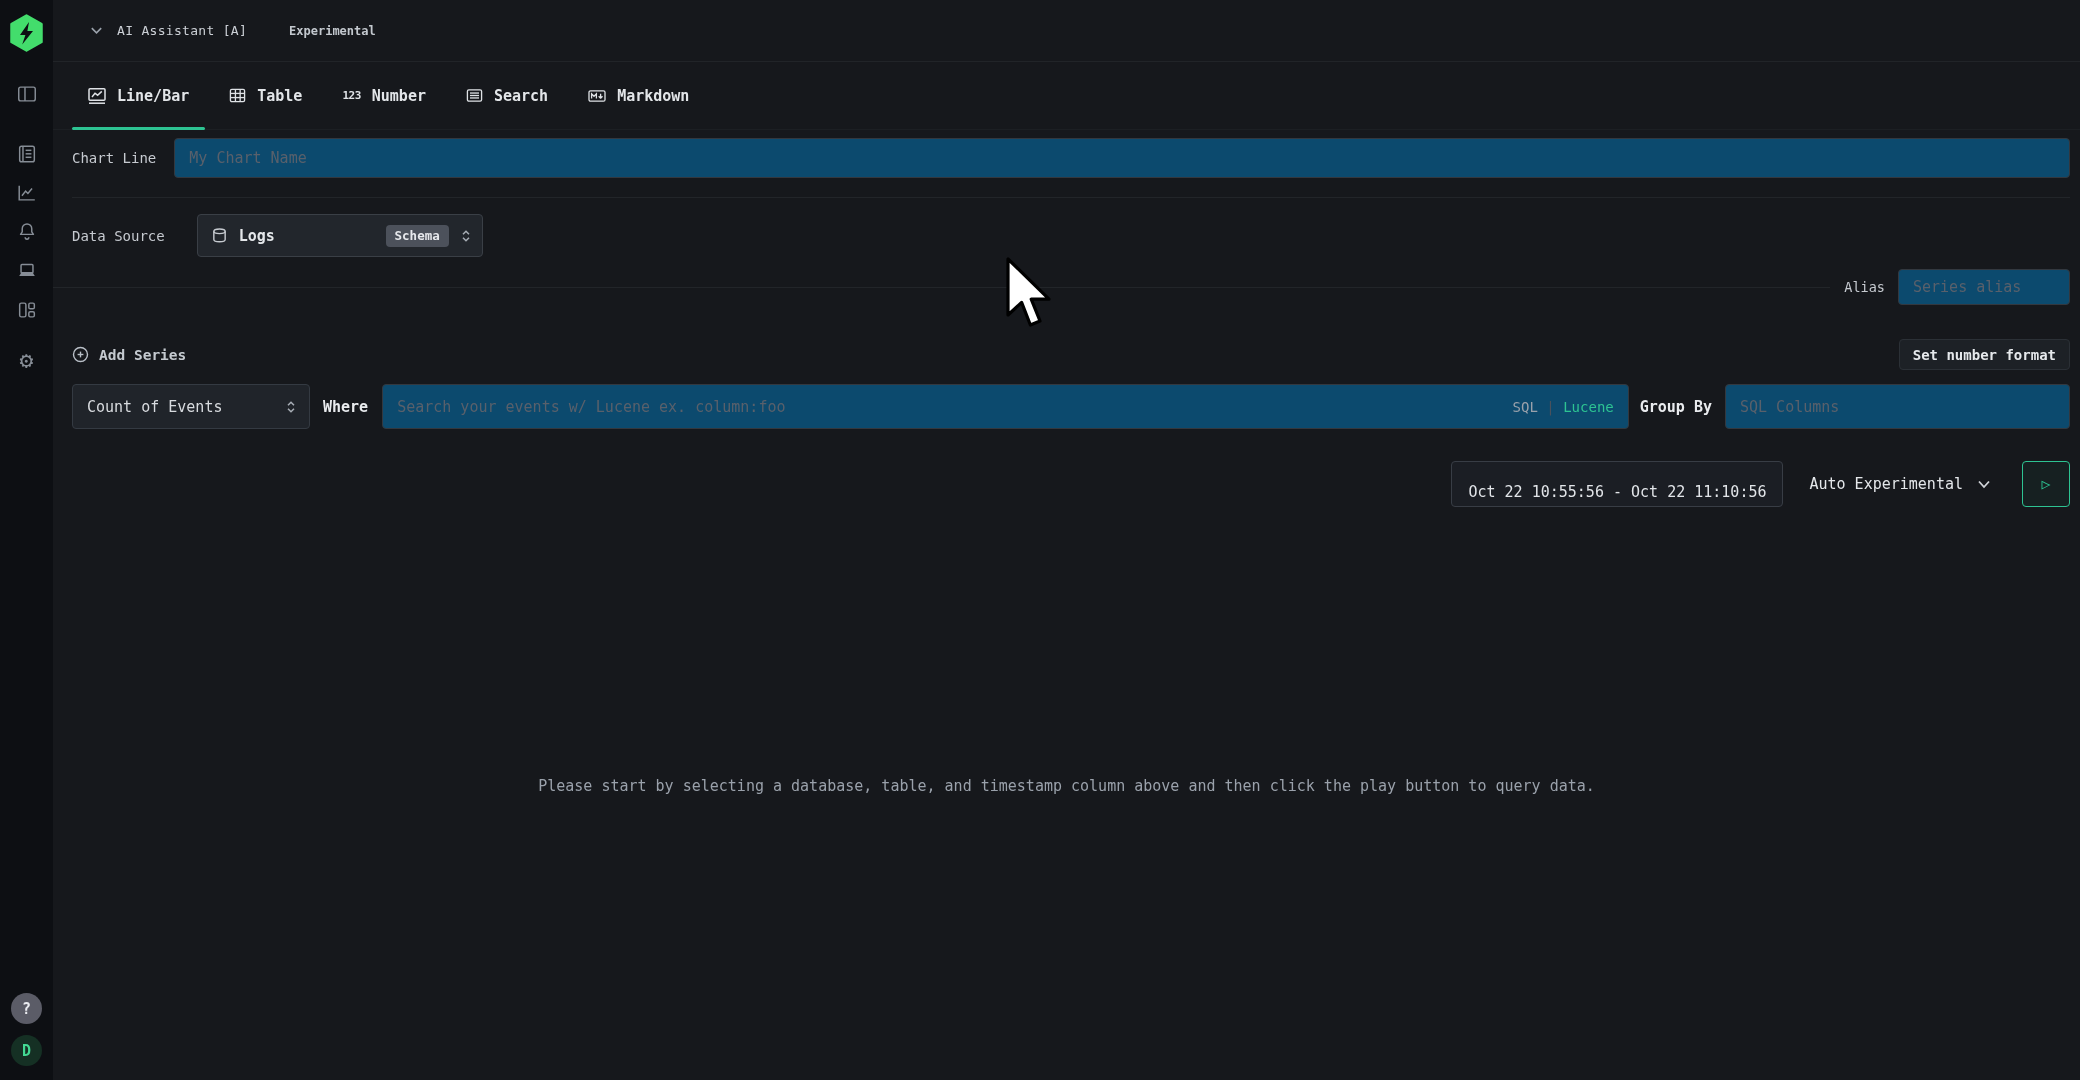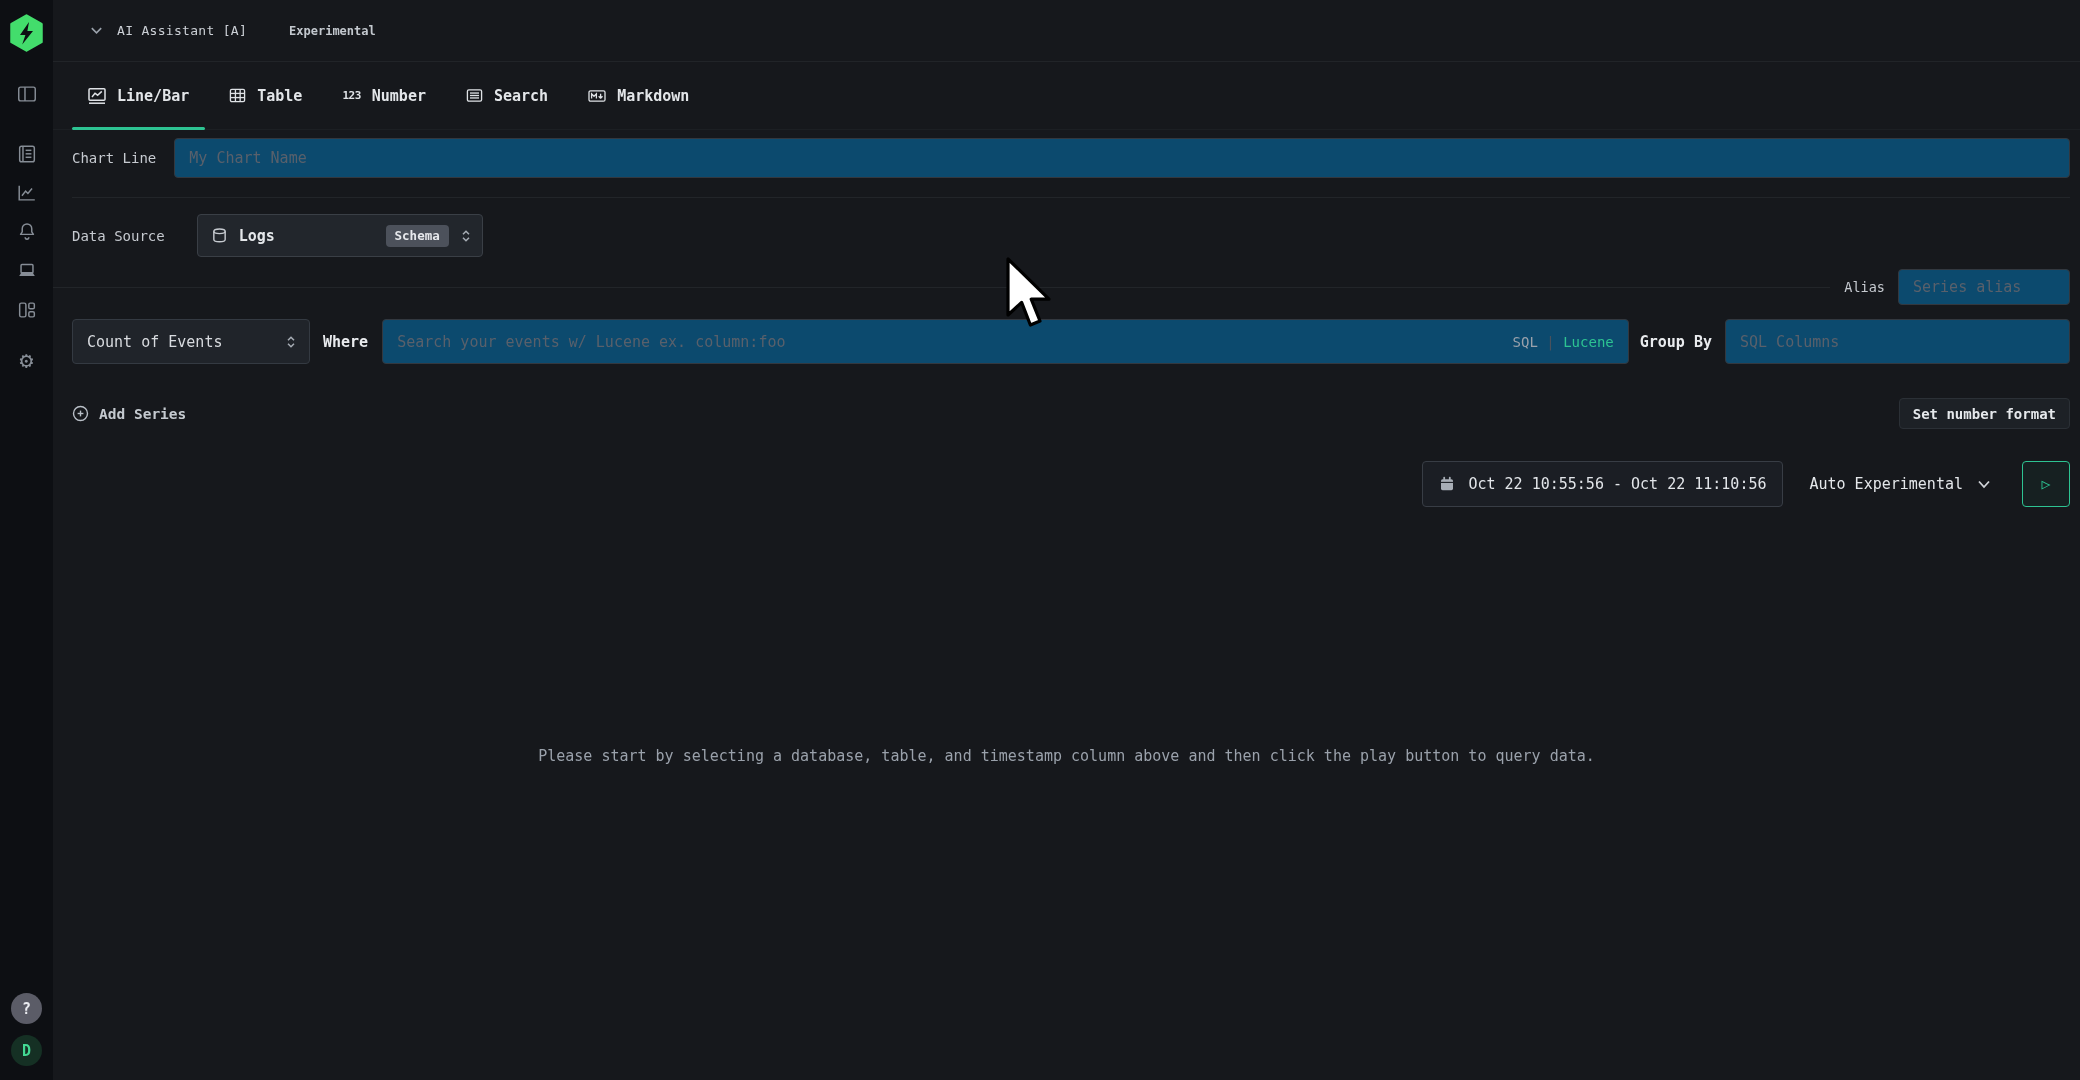--- a/index.html
+++ b/index.html
@@ -118,34 +118,34 @@
   .add-series svg { display:block; color:#b9bfc7; }
   .btn-number-format {
     height:31px; padding: 0 13px; background:#1d2126; border:1px solid #2b3036;
     border-radius:4px; color:#e6e9ec; font-family:inherit; font-size:14px; font-weight:700;
     cursor:pointer;
   }
   
   .daterow { margin-top: 32px; height: 46px; justify-content:flex-end; }
   .date-btn {
     height:46px; background:#1b1e24; border:1px solid #383d45; border-radius:4px;
-    display:flex; align-items:center; gap:13px; padding: 8px 16px; cursor:pointer;
+    display:flex; align-items:center; gap:13px; padding: 8px 16px; cursor:pointer;flex-direction:column;
   }
   .date-text { font-size: 15px; color:#e2e5e9; }
   .granularity { display:flex; align-items:center; gap:13px; margin-left:26px; cursor:pointer; }
   .granularity-text { font-size: 15px; color:#e4e7ea; }
   .granularity .chev { color:#d0d4d9; display:flex; }
   .play-btn {
     width:48px; height:46px; margin-left:30px;
     border:1px solid #2dc392; border-radius:4px; background:rgba(45,195,146,0.05);
     color:#2dc392; font-size:15px; display:flex; align-items:center; justify-content:center;
     cursor:pointer; font-family:inherit;
   }
   .empty-msg {
-    position:absolute; top:617px; left:0; right:0;
+    position:absolute; top:647px; left:0; right:0;
     text-align:center; font-size:15px; color:#9aa1ab;
   }
   .cursor { position:absolute; left:1002px; top:256px; pointer-events:none; }
 </style>
 </head>
 <body>
 
 <div class="app">
 
   <aside class="sidebar">
@@ -293,20 +293,32 @@
       </div>
 
       <div class="alias-row">
         <div class="alias-rule"></div>
         <label class="alias-label">Alias</label>
         <div class="alias-input-wrap">
           <input class="text-input" type="text" placeholder="Series alias" style="">
         </div>
       </div>
 
+      <div class="row actions-row">
+        <div class="add-series">
+          <svg width="17" height="17" viewBox="0 0 17 17" fill="none" stroke="currentColor" stroke-width="1.4">
+            <circle cx="8.5" cy="8.5" r="7"></circle>
+            <line x1="8.5" y1="5.6" x2="8.5" y2="11.4"></line>
+              <line x1="5.6" y1="8.5" x2="11.4" y2="8.5"></line>
+          </svg>
+          <span>Add Series</span>
+        </div>
+        <button class="btn-number-format">Set number format</button>
+      </div>
+
       <div class="row series-row">
         <div class="agg-select">
           <span class="agg-value">Count of Events</span>
           <span class="ds-spacer"></span>
           <span class="updown">
             <svg width="12" height="16" viewBox="0 0 12 16" fill="none" stroke="currentColor" stroke-width="1.5">
               <polyline points="3,6.2 6,3.2 9,6.2"></polyline>
                 <polyline points="3,9.8 6,12.8 9,9.8"></polyline>
             </svg>
           </span>
@@ -315,32 +327,20 @@
         <div class="where-wrap">
           <input class="text-input" type="text" placeholder="Search your events w/ Lucene ex. column:foo" style="">
           <span class="lang-toggle"><span class="lang-sql">SQL</span> <span class="lang-sep">|</span> <span class="lang-lucene">Lucene</span></span>
         </div>
         <span class="groupby-label">Group By</span>
         <div class="groupby-wrap">
           <input class="text-input" type="text" placeholder="SQL Columns" style="">
         </div>
       </div>
 
-      <div class="row actions-row">
-        <div class="add-series">
-          <svg width="17" height="17" viewBox="0 0 17 17" fill="none" stroke="currentColor" stroke-width="1.4">
-            <circle cx="8.5" cy="8.5" r="7"></circle>
-            <line x1="8.5" y1="5.6" x2="8.5" y2="11.4"></line>
-              <line x1="5.6" y1="8.5" x2="11.4" y2="8.5"></line>
-          </svg>
-          <span>Add Series</span>
-        </div>
-        <button class="btn-number-format">Set number format</button>
-      </div>
-
       <div class="row daterow">
         <div class="date-btn">
           <svg width="16" height="16" viewBox="0 0 16 16">
             <rect x="2" y="3.2" width="12" height="11" rx="1.6" fill="#a8aeb6"></rect>
             <rect x="4.3" y="0.8" width="1.8" height="3.4" rx="0.9" fill="#a8aeb6"></rect>
             <rect x="9.9" y="0.8" width="1.8" height="3.4" rx="0.9" fill="#a8aeb6"></rect>
             <line x1="2" y1="6.4" x2="14" y2="6.4" stroke="#1b1e24" stroke-width="1.1"></line>
           </svg>
           <span class="date-text">Oct 22 10:55:56 - Oct 22 11:10:56</span>
         </div>

